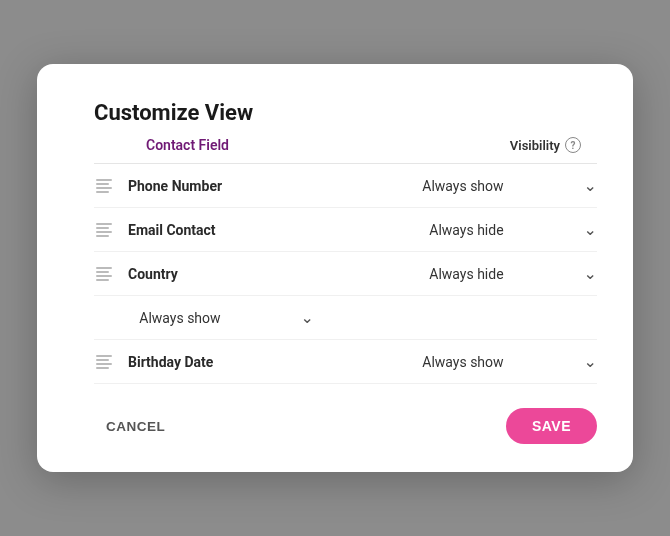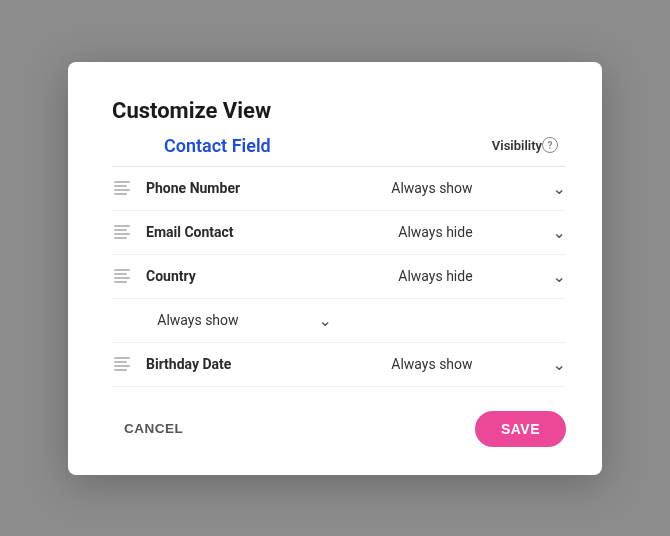--- a/index.html
+++ b/index.html
@@ -7,23 +7,23 @@
       width: 670px;
       height: 536px;
       background: rgba(0,0,0,0.45);
       display: flex;
       align-items: center;
       justify-content: center;
       font-family: -apple-system, BlinkMacSystemFont, 'Segoe UI', Roboto, sans-serif;
     }
     .modal {
       background: #fff;
-      border-radius: 8px;
-      width: 534px;
-      padding: 36px 36px 28px 44px;
+      border-radius: 16px;
+      width: 596px;
+      padding: 36px 36px 28px 57px;
       box-shadow: 0 8px 40px rgba(0,0,0,0.25);
     }
     .modal-title {
       font-size: 22px;
       font-weight: 700;
       color: #1a1a1a;
       margin-bottom: 12px;
     }
     .modal-desc {
       font-size: 13.5px;
@@ -31,31 +31,32 @@
       line-height: 1.55;
       margin-bottom: 28px;
     }
     .table-header {
       display: flex;
       justify-content: space-between;
       padding: 0 8px 10px 52px;
       border-bottom: 1px solid #e5e5e5;
     }
     .col-field {
-      font-size: 18px;
-      font-weight: 600;
-      color: #1d4ed8;
+      font-size: 14px;
+      font-weight: 600;
+      color: #701a75;
     }
     .col-visibility {
       font-size: 13px;
       font-weight: 600;
       color: #333;
       display: flex;
       align-items: center;
-      margin-right: 0;
+      gap: 5px;
+      margin-right: 8px;
     }
     .help-icon {
       width: 16px;
       height: 16px;
       border-radius: 50%;
       border: 1.5px solid #888;
       display: inline-flex;
       align-items: center;
       justify-content: center;
       font-size: 10px;

